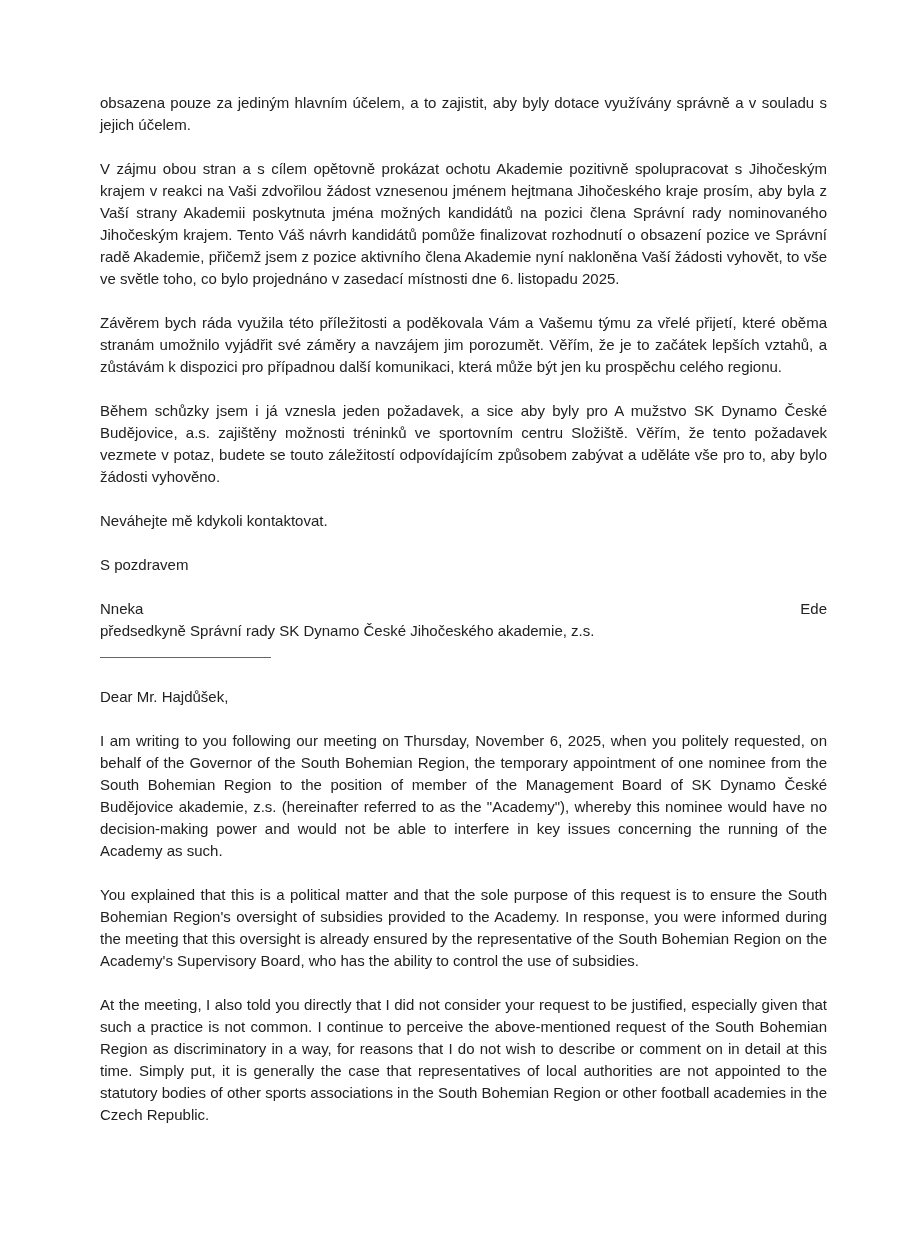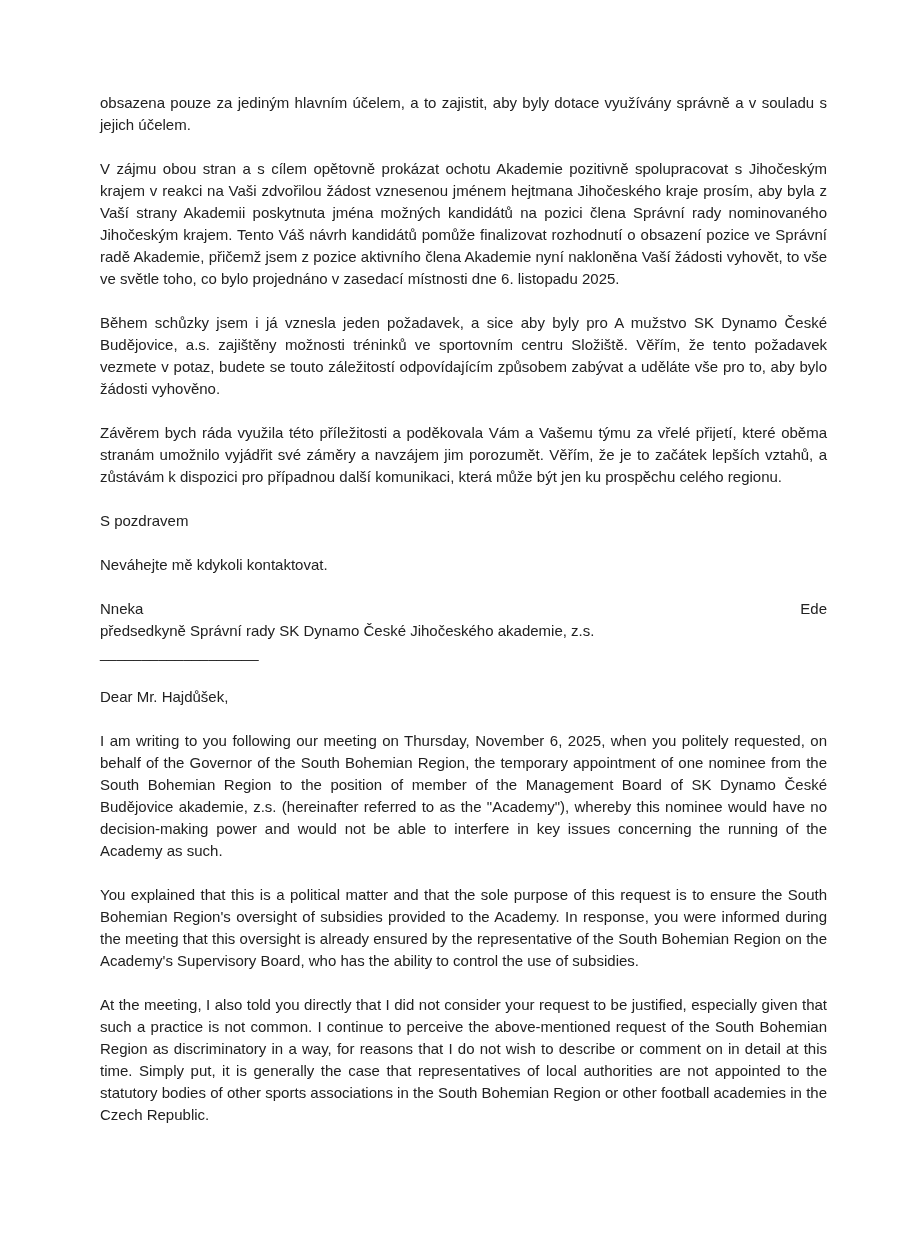--- a/index.html
+++ b/index.html
@@ -37,38 +37,39 @@
     line-height: 22px;
     margin: 0;
   }
   .tight {
     margin: 0 !important;
   }
   .sep {
     margin: 0 0 22px 0 !important;
     letter-spacing: 0;
     white-space: nowrap;
+    font-family: Liberation Mono, monospace;
   }
   .english {
   }
 </style>
 </head>
 <body>
 
 <div class="page">
 
   <div class="body-text czech">
     <p class="jus">obsazena pouze za jediným hlavním účelem, a to zajistit, aby byly dotace využívány správně a v souladu s jejich účelem.</p>
     <p class="jus">V zájmu obou stran a s cílem opětovně prokázat ochotu Akademie pozitivně spolupracovat s Jihočeským krajem v reakci na Vaši zdvořilou žádost vznesenou jménem hejtmana Jihočeského kraje prosím, aby byla z Vaší strany Akademii poskytnuta jména možných kandidátů na pozici člena Správní rady nominovaného Jihočeským krajem. Tento Váš návrh kandidátů pomůže finalizovat rozhodnutí o obsazení pozice ve Správní radě Akademie, přičemž jsem z pozice aktivního člena Akademie nyní nakloněna Vaší žádosti vyhovět, to vše ve světle toho, co bylo projednáno v zasedací místnosti dne 6. listopadu 2025.</p>
+    <p class="jus">Závěrem bych ráda využila této příležitosti a poděkovala Vám a Vašemu týmu za vřelé přijetí, které oběma stranám umožnilo vyjádřit své záměry a navzájem jim porozumět. Věřím, že je to začátek lepších vztahů, a zůstávám k dispozici pro případnou další komunikaci, která může být jen ku prospěchu celého regionu.</p>
     <p class="jus">Během schůzky jsem i já vznesla jeden požadavek, a sice aby byly pro A mužstvo SK Dynamo České Budějovice, a.s. zajištěny možnosti tréninků ve sportovním centru Složiště. Věřím, že tento požadavek vezmete v potaz, budete se touto záležitostí odpovídajícím způsobem zabývat a uděláte vše pro to, aby bylo žádosti vyhověno.</p>
-    <p class="jus">Závěrem bych ráda využila této příležitosti a poděkovala Vám a Vašemu týmu za vřelé přijetí, které oběma stranám umožnilo vyjádřit své záměry a navzájem jim porozumět. Věřím, že je to začátek lepších vztahů, a zůstávám k dispozici pro případnou další komunikaci, která může být jen ku prospěchu celého regionu.</p>
+
+    <p>Neváhejte mě kdykoli kontaktovat.</p>
 
     <p>S pozdravem</p>
-
-    <p>Neváhejte mě kdykoli kontaktovat.</p>
 
     <div class="sig-row">
       <span>Nneka</span>
       <span>Ede</span>
     </div>
 
     <p class="tight">předsedkyně Správní rady SK Dynamo České Jihočeského akademie, z.s.</p>
 
     <p class="sep">___________________</p>
   </div>

